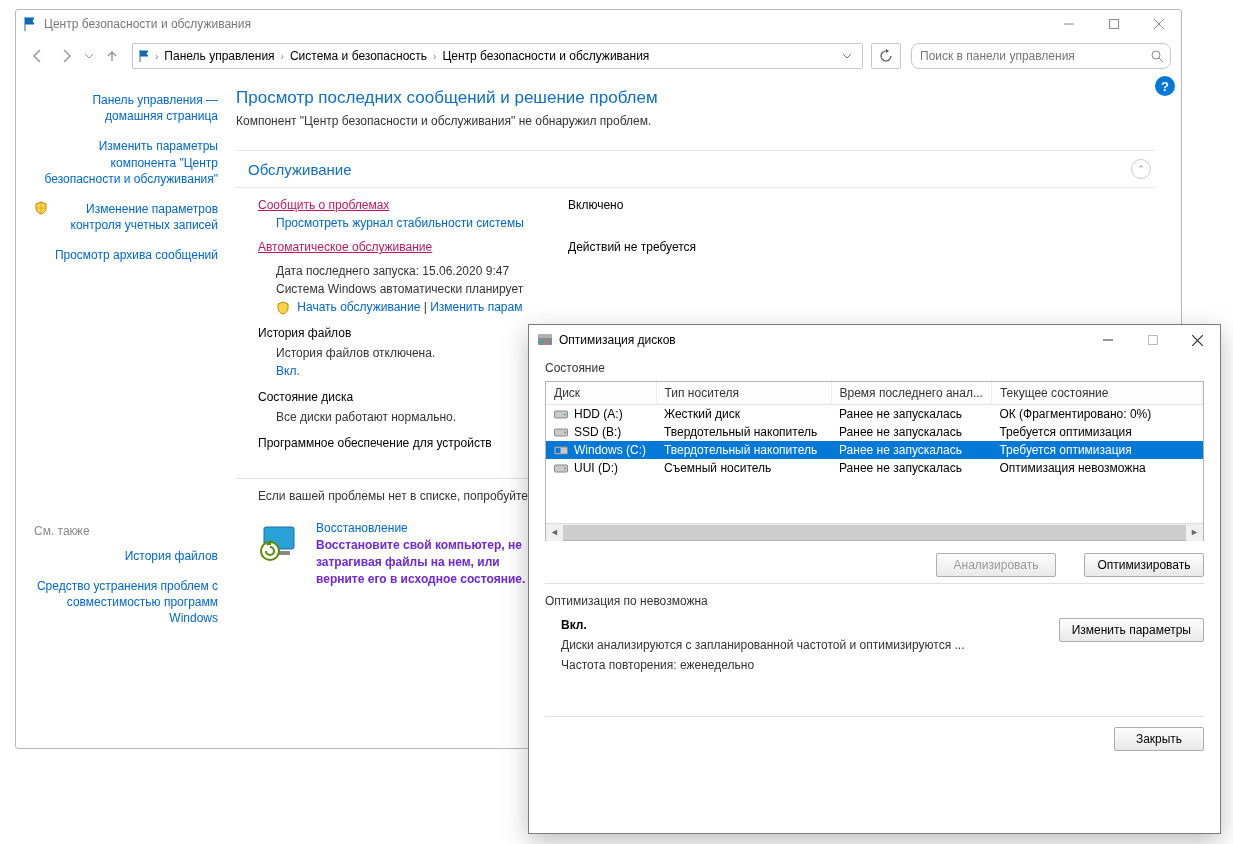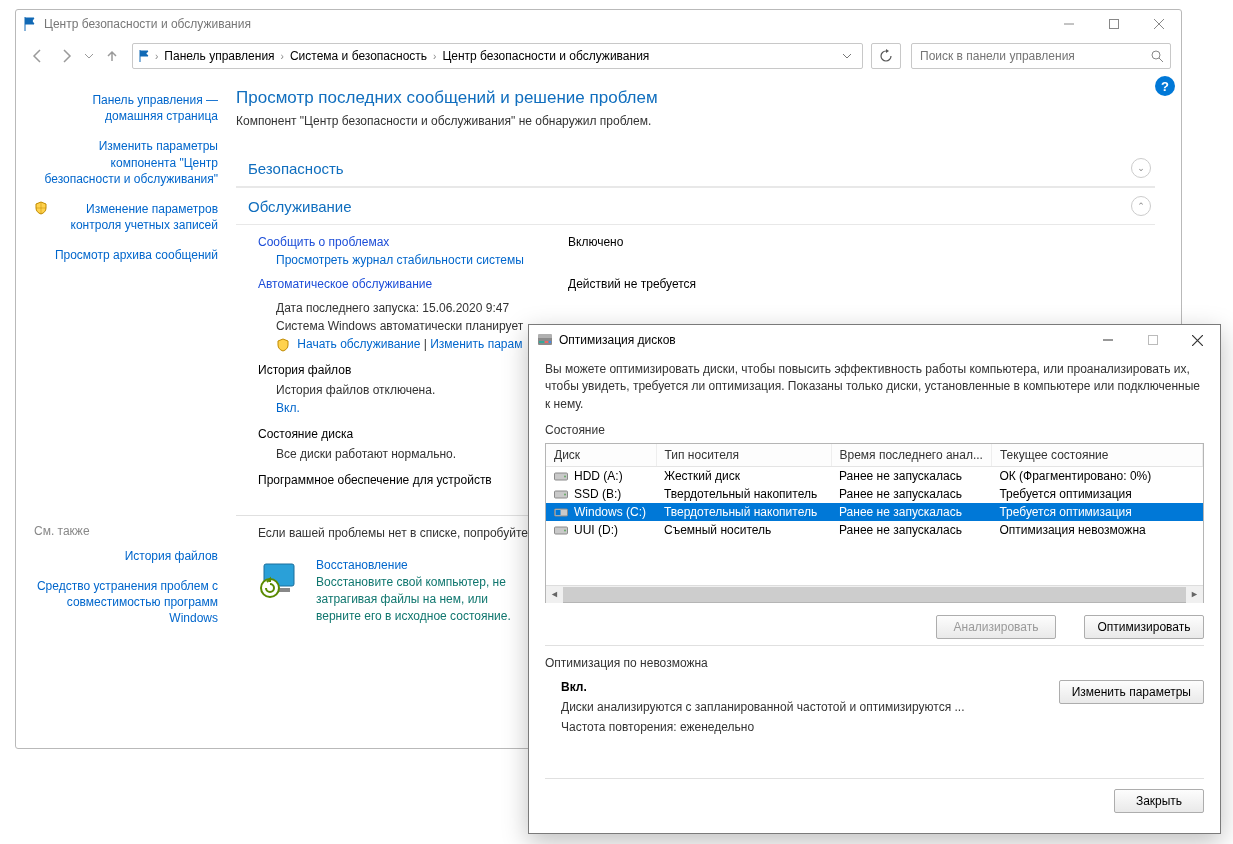--- a/index.html
+++ b/index.html
@@ -54,21 +54,21 @@
   .refresh-btn {
     width:30px; height:26px;
     border:1px solid #c8c8c8;
     border-radius:2px;
     display:flex; align-items:center; justify-content:center;
     color:#555; margin-left:4px;
   }
   .search-box {
     width:260px; height:26px;
     border:1px solid #c8c8c8;
-    border-radius:2px;
+    border-radius:8px;
     margin-left:6px;
     display:flex; align-items:center;
     padding:0 6px;
     color:#888;
   }
   .search-box input {
     border:none; outline:none; flex:1; font-size:12px; color:#555;
   }
   .cp-body {
     display:flex;
@@ -99,34 +99,34 @@
   .sec-header {
     color:#106ebe; font-size:15px;
     padding:8px 4px 8px 12px;
     border-bottom:1px solid #e8e8e8;
     display:flex; align-items:center;
     cursor:pointer;
   }
   .sec-header .chev { margin-left:auto; width:20px;height:20px;border:1px solid #ccc;border-radius:50%;display:flex;align-items:center;justify-content:center;color:#888;font-size:9px;}
   .sec-body { padding: 6px 12px 10px 22px; }
   .sec-body .row { display:flex; margin:4px 0; }
-  .sec-body .row .lbl { width:310px; color:#1d4ed8;}
+  .sec-body .row .lbl { width:310px; color:#be185d;text-decoration:underline;}
   .sec-body .row .val { color:#000;}
   .sub-block { margin-top:10px; }
   .sub-block .sub-title { color:#000; margin-bottom:4px;}
   .sub-block .sub-text { color:#333; line-height:1.5;}
   .link { color:#0066cc; cursor:pointer;}
   .link-inline { color:#0066cc; }
   .inline-shield { display:inline-block; vertical-align:middle; margin-right:4px;}
   .divider { border-top:1px solid #e0e0e0; margin:14px 0 10px 0;}
   .troubleshoot { color:#333; margin-left:22px;}
   .recovery-block { display:flex; gap:16px; margin-top:18px; margin-left:22px;}
   .recovery-icon { width:42px;height:42px; }
   .recovery-text .rec-title { color:#0066cc; margin-bottom:2px;}
-  .recovery-text .rec-desc { color:#0f766e; max-width:210px; line-height:1.4;}
+  .recovery-text .rec-desc { color:#6d28d9; max-width:210px; line-height:1.4;font-weight:bold;}
 
   
   .opt-window {
     position:absolute;
     left:528px; top:324px;
     width:693px; height:510px;
     background:#fff;
     border:1px solid #7a7a7a;
     box-shadow:0 8px 24px rgba(0,0,0,.25);
   }
@@ -294,24 +294,20 @@
         <a>История файлов</a>
         <a>Средство устранения проблем с совместимостью программ Windows</a>
       </div>
     </div>
 
     <div class="main-col">
       <div class="help-icon">?</div>
       <h1>Просмотр последних сообщений и решение проблем</h1>
       <div class="subtitle">Компонент "Центр безопасности и обслуживания" не обнаружил проблем.</div>
 
-      <div class="sec-header">
-        <span>Безопасность</span>
-        <span class="chev">⌄</span>
-      </div>
 
       <div class="sec-header" style="border-top:1px solid #e8e8e8">
         <span>Обслуживание</span>
         <span class="chev">⌃</span>
       </div>
       <div class="sec-body">
         <div class="row">
           <div class="lbl">Сообщить о проблемах</div>
           <div class="val">Включено</div>
         </div>
@@ -399,21 +395,20 @@
         </svg>
       </div>
     <div class="ctl">
         <svg width="11" height="11">
           <path d="M0 0l11 11M11 0L0 11" stroke="#333" stroke-width="1.2"></path>
         </svg>
       </div>
   </div>
 
   <div class="opt-body">
-    <div class="opt-intro">Вы можете оптимизировать диски, чтобы повысить эффективность работы  компьютера, или проанализировать их, чтобы увидеть, требуется ли оптимизация. Показаны только диски, установленные в компьютере или подключенные к нему.</div>
     <div class="opt-status-lbl">Состояние</div>
 
     <div class="table-wrap">
       <table class="drives">
         <thead>
           <tr>
             <th style="width:110px">Диск</th>
             <th style="width:175px">Тип носителя</th>
             <th style="width:152px">Время последнего анал...</th>
             <th>Текущее состояние</th>

